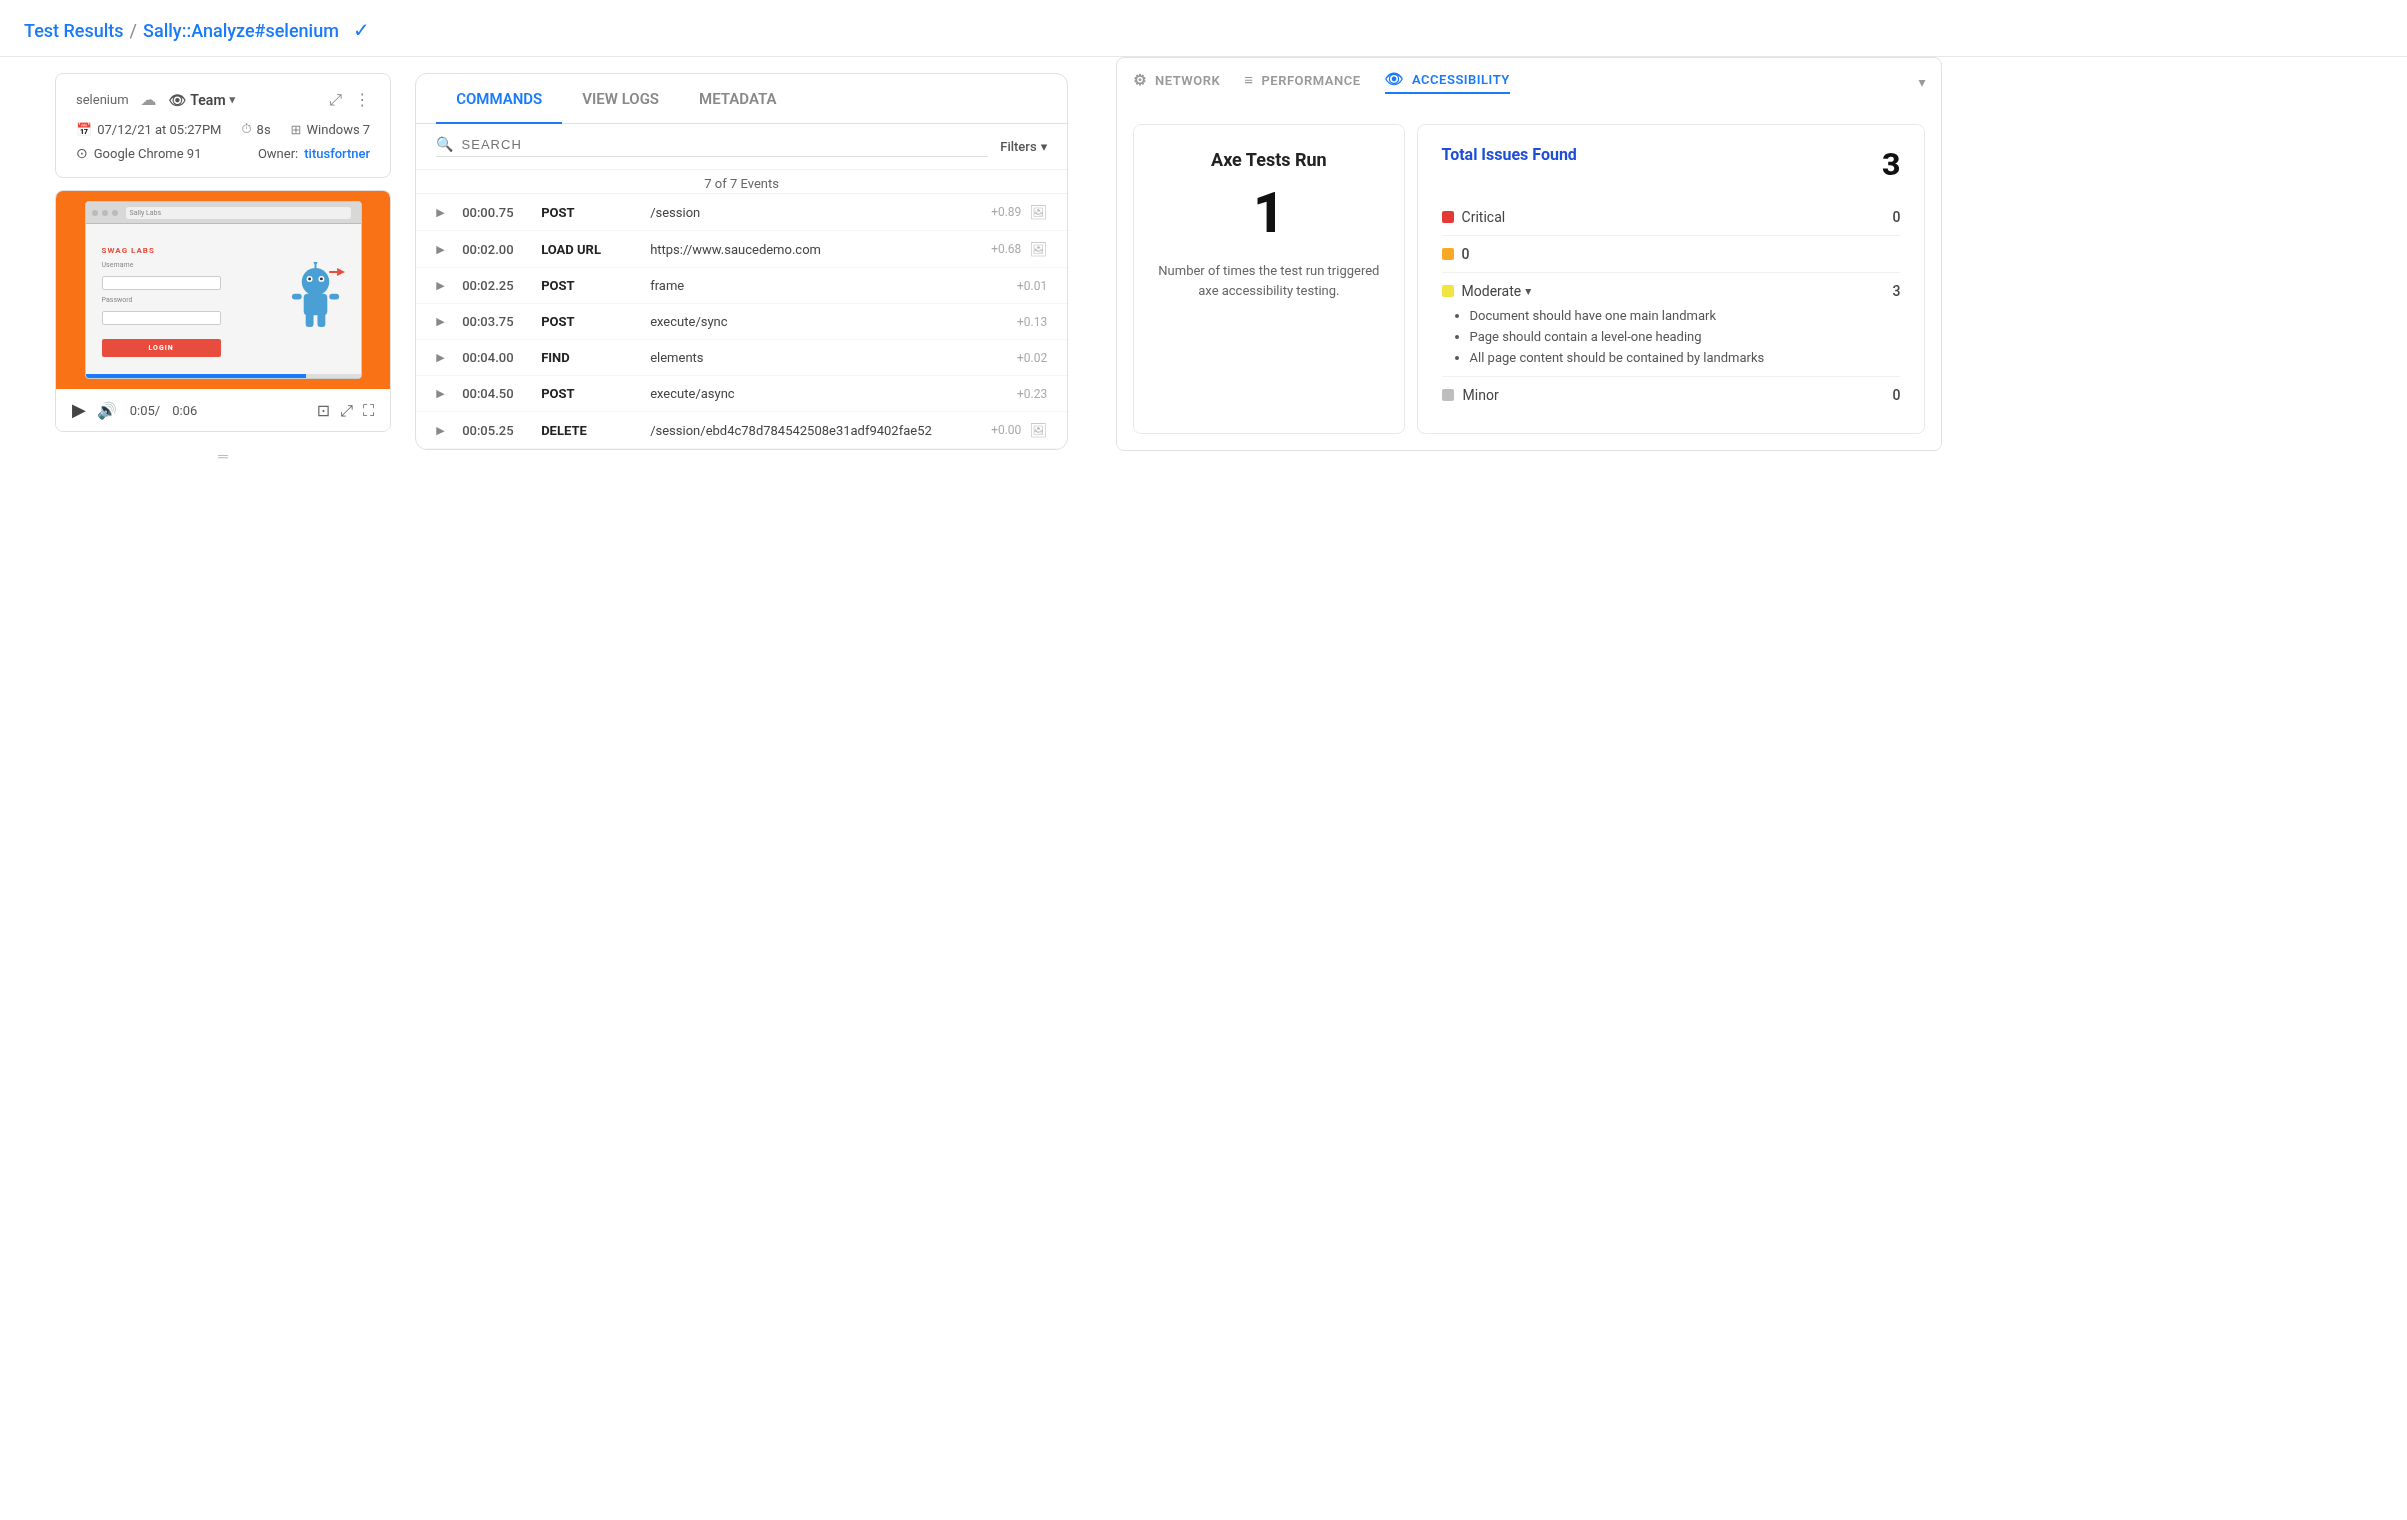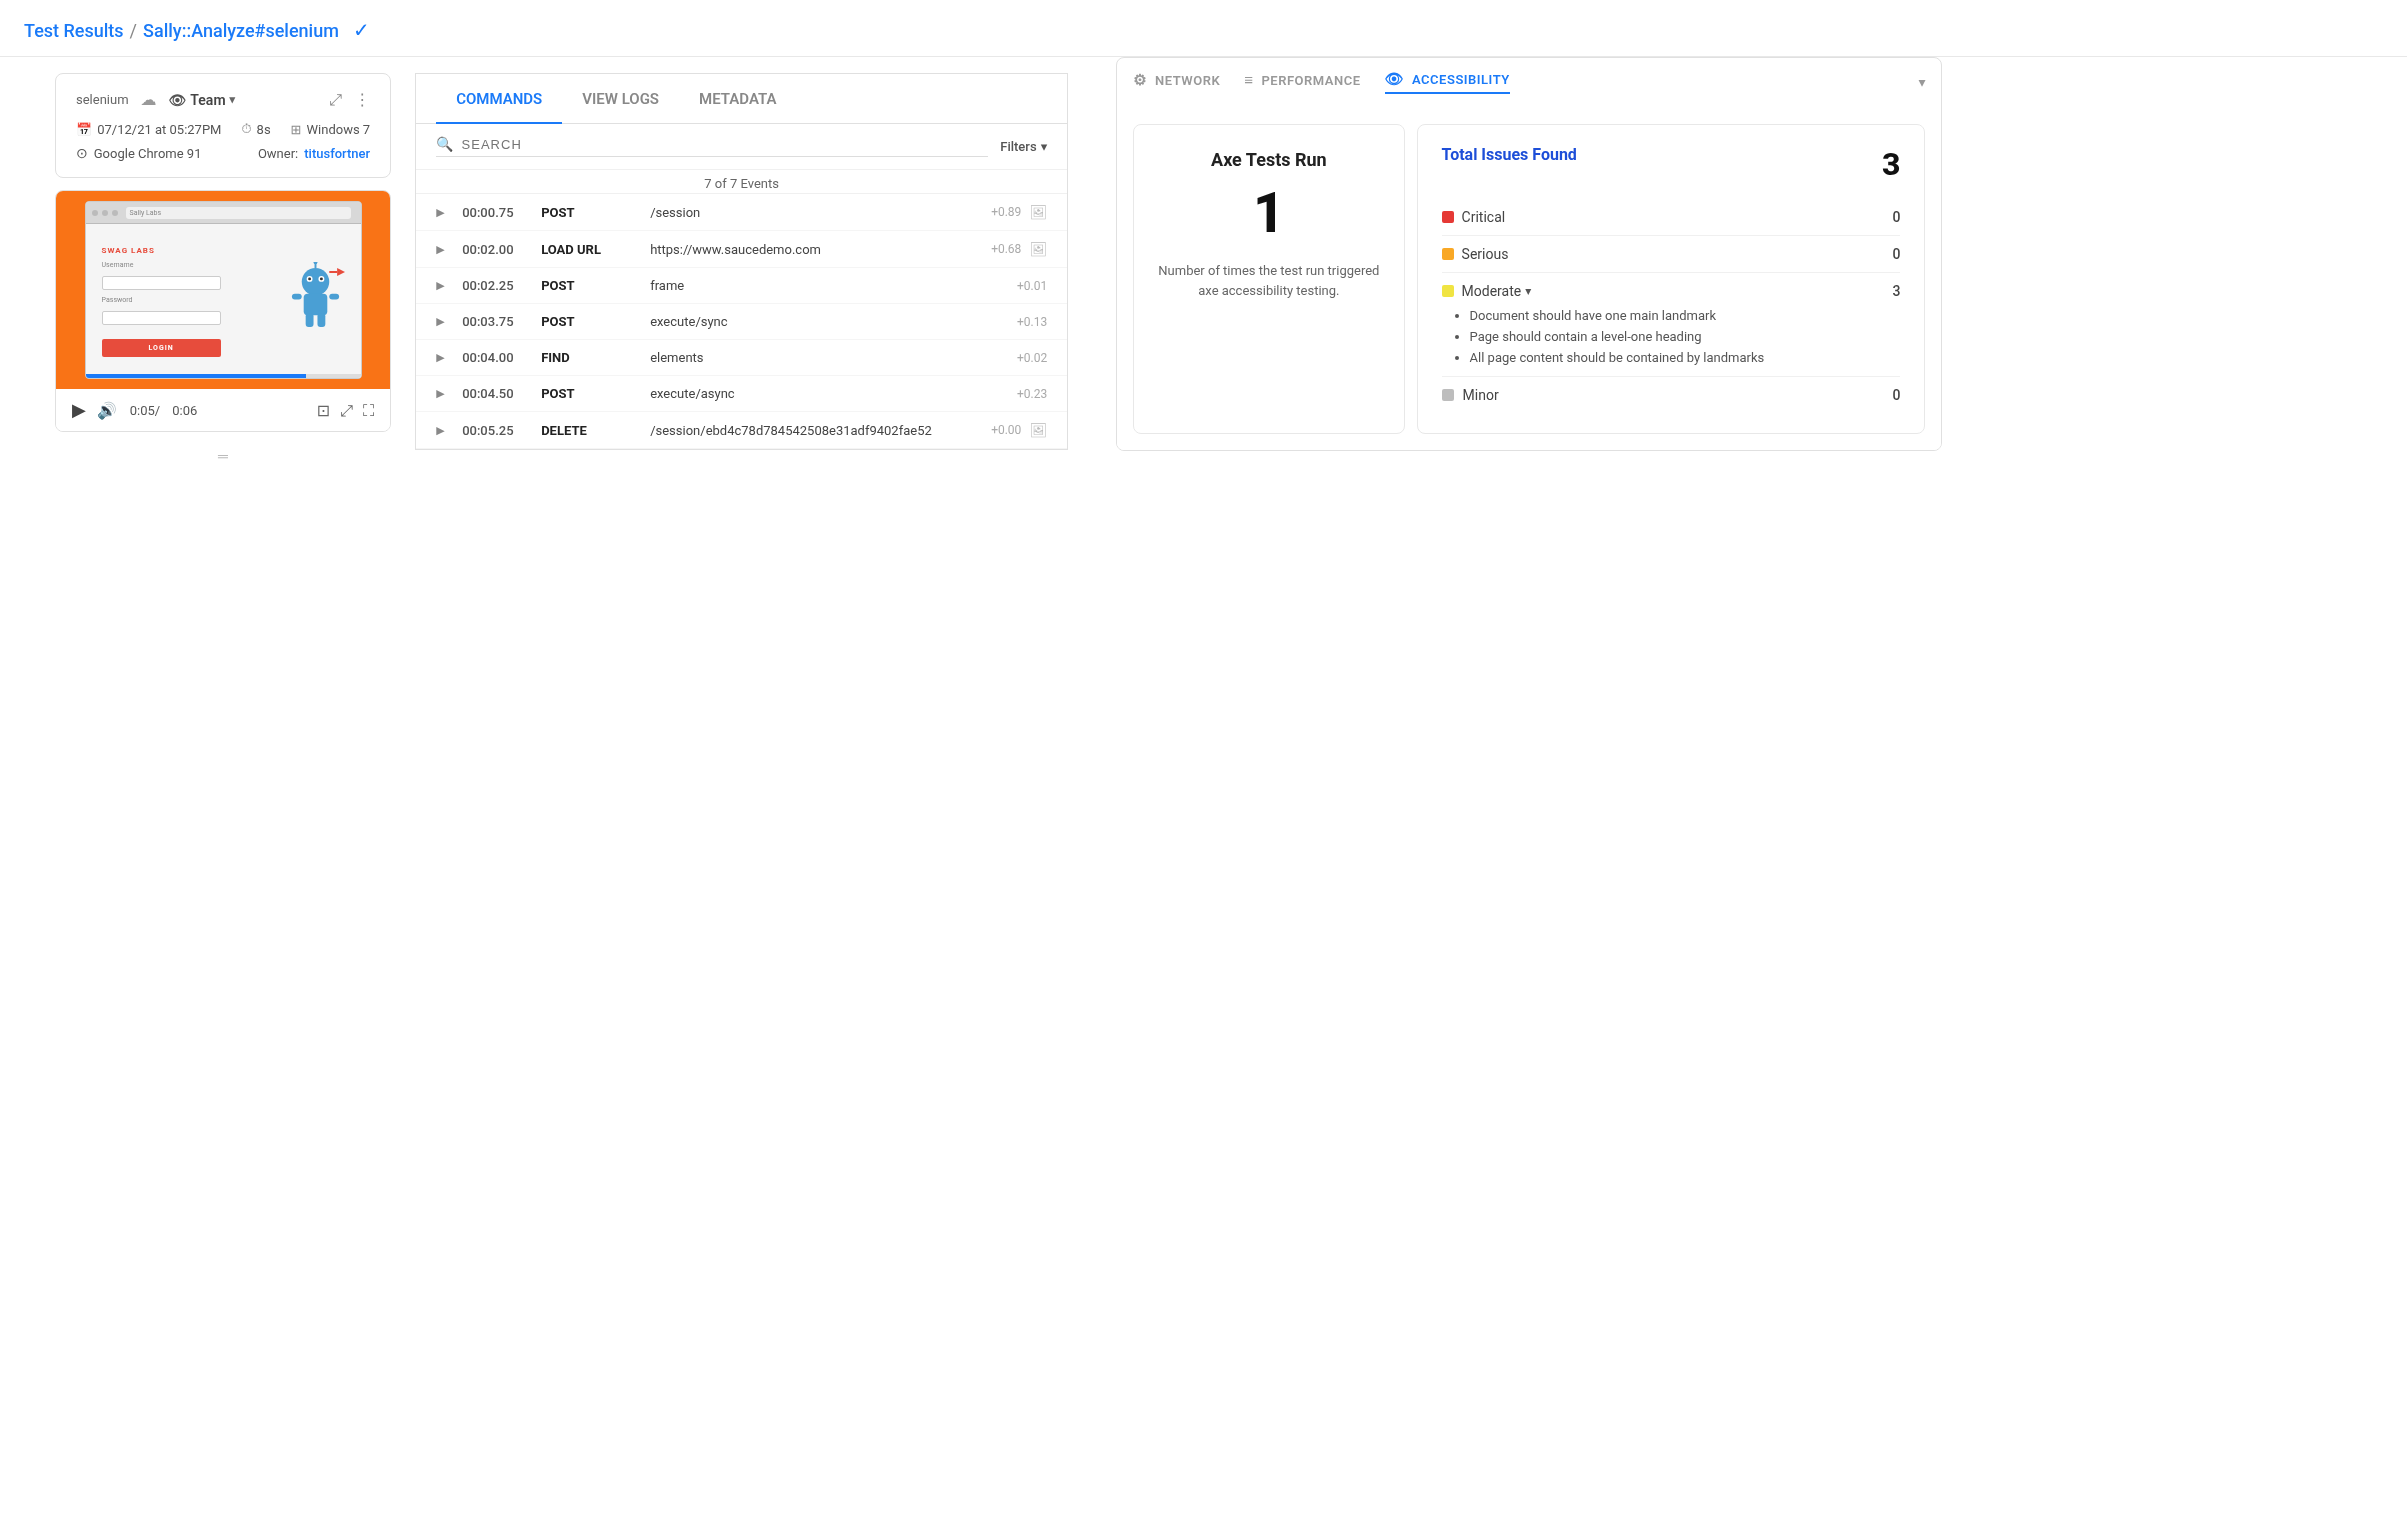--- a/index.html
+++ b/index.html
@@ -271,21 +271,21 @@
     .drag-dots {
       display: flex;
       gap: 3px;
       color: #bbb;
     }
 
     
     .right-panel {
       width: 653px;
       border: 1px solid #e0e0e0;
-      border-radius: 0;
+      border-radius: 12px;
       background: #fff;
       margin-left: 12px;
       display: flex;
       flex-direction: column;
       overflow: hidden;
     }
 
     
     .panel-tabs {
       display: flex;
@@ -804,21 +804,20 @@
           <span class="issue-label">Critical</span>
           <span class="issue-count">0</span>
         </div>
 
       </div>
     </div>
               <div class="issue-row">
       <div style="width:100%">
         <div style="display:flex;align-items:center;gap:8px;padding:2px 0;">
           <div class="issue-dot" style="background:#f9a825;"></div>
-          <span class="issue-label">Serious</span>
           <span class="issue-count">0</span>
         </div>
 
       </div>
     </div>
               <div class="issue-row">
       <div style="width:100%">
         <div style="display:flex;align-items:center;gap:8px;padding:2px 0;">
           <div class="issue-dot" style="background:#f0e442;"></div>
           <span class="issue-label">Moderate<span class="expand-toggle">▾</span></span>

